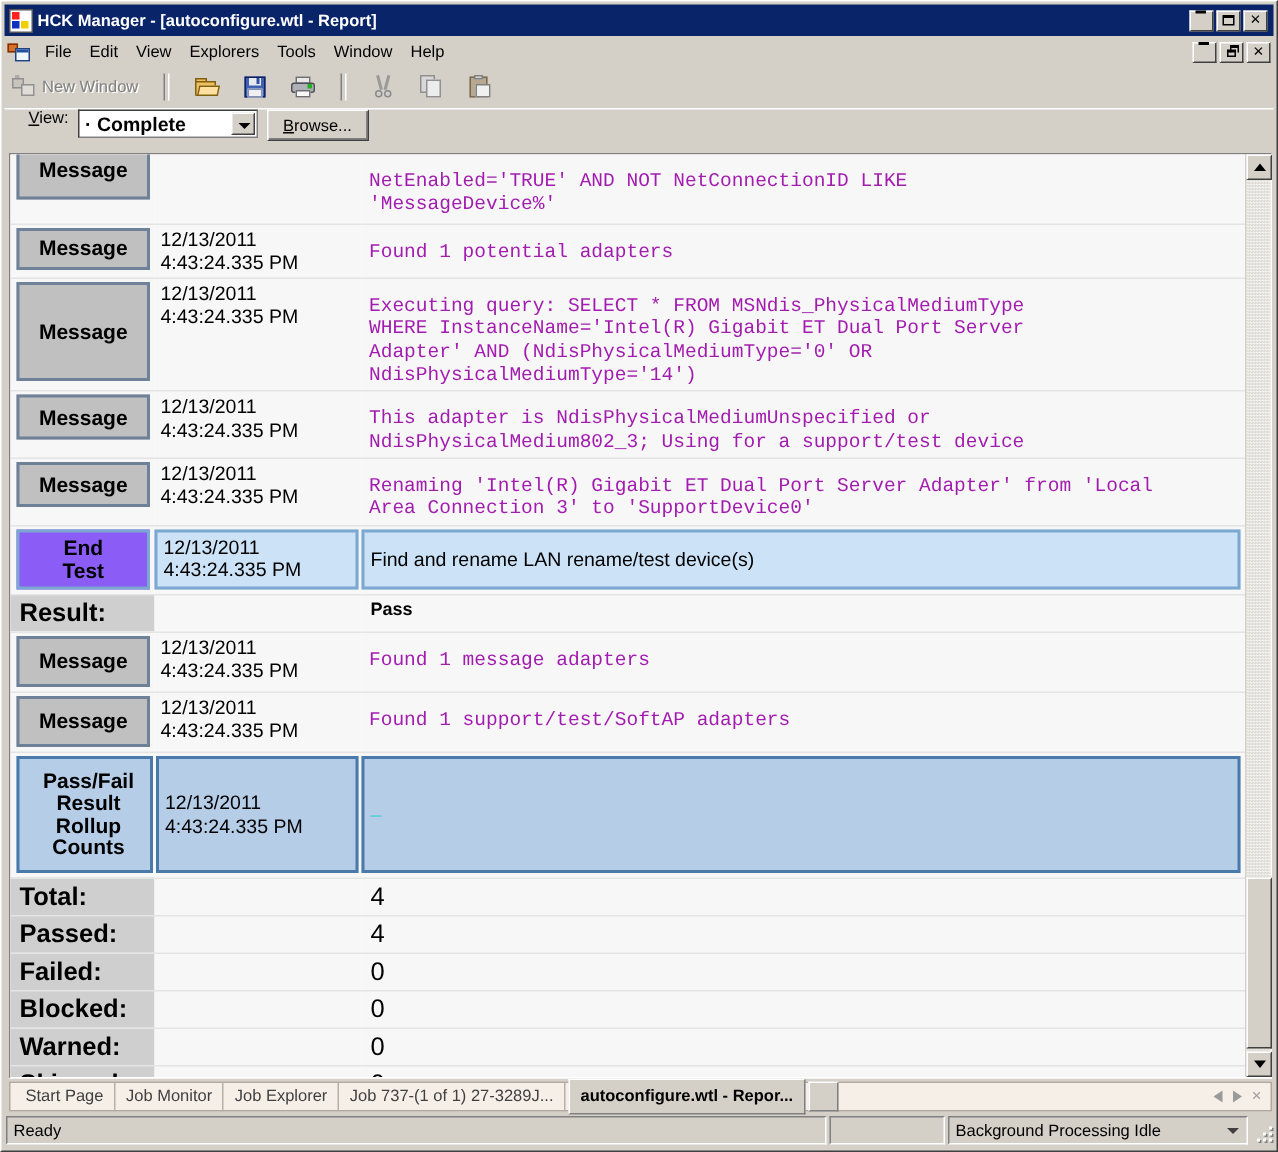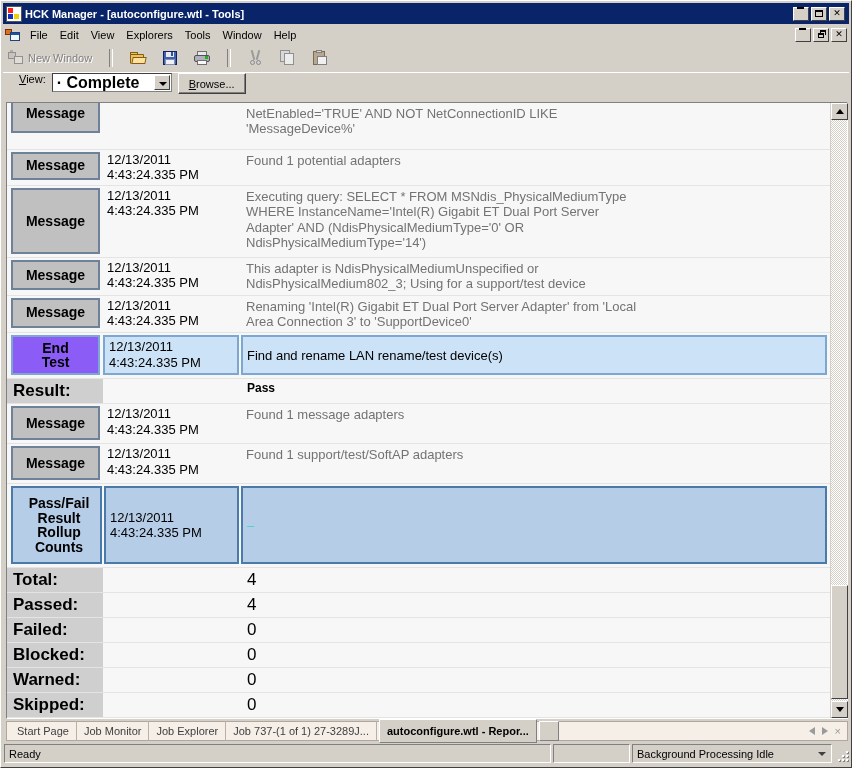--- a/index.html
+++ b/index.html
@@ -140,21 +140,21 @@
   .viewbar .vlabel u { text-decoration: underline; }
   .combo {
     width: 120px; height: 19px;
     background: #ffffff;
     border: 1px solid #808080;
     border-top-color: #404040; border-left-color: #404040;
     box-sizing: border-box;
     display: flex; align-items: center;
     position: relative;
   }
-  .combo .ctext { padding-left: 4px; font-size: 16px; font-weight: bold; color:#000; white-space: nowrap; }
+  .combo .ctext { padding-left: 4px; font-size: 13px; font-weight: bold; color:#000; white-space: nowrap; }
   .combo .cbtn {
     position: absolute; right: 1px; top: 1px;
     width: 16px; height: 15px; background: #d4d0c8;
     border: 1px solid #ffffff; border-right-color:#404040; border-bottom-color:#404040;
     box-sizing: border-box;
   }
   .combo .cbtn::after {
     content:""; position:absolute; left:4px; top:6px;
     border-left: 4px solid transparent; border-right: 4px solid transparent;
     border-top: 4px solid #000;
@@ -193,21 +193,21 @@
     table-layout: fixed;
     font-size: 13px;
   }
   table.report td { vertical-align: top; padding: 0; }
   .col-kind { width: 96px; }
   .col-time { width: 138px; }
 
   tr.row td { border-bottom: 1px solid #e4e4e4; background: #f7f7f7; }
   tr.row td.k { padding: 2px 3px 3px 4px; }
   tr.row td.t { padding: 2px 4px 3px 4px; color:#000; white-space: pre-line; line-height: 1.18; }
-  tr.row td.m { padding: 3px 6px 3px 5px; color:#737373; line-height: 1.18; }
+  tr.row td.m { padding: 10px 6px 3px 5px; color:#a21caf; line-height: 1.18; font-family: Liberation Mono, monospace; }
 
   .chip {
     display: flex; align-items: center; justify-content: center;
     text-align: center;
     background: #c0c0c0;
     border: 2px solid #6f8099;
     color: #000; font-weight: bold; font-size: 14px;
     box-sizing: border-box;
     min-height: 22px;
     padding: 1px 2px;
@@ -339,21 +339,21 @@
 
 <div class="app">
 
   <div class="titlebar">
     <div class="tb-icon">
       <i class="a"></i>
         <i class="b"></i>
         <i class="c"></i>
         <i class="d"></i>
     </div>
-    <div class="tb-text">HCK Manager - [autoconfigure.wtl - Tools]</div>
+    <div class="tb-text">HCK Manager - [autoconfigure.wtl - Report]</div>
     <div class="winbtns">
       <div class="winbtn">
           <span class="gmin"></span>
         </div>
       <div class="winbtn">
           <span class="gmax"></span>
         </div>
       <div class="winbtn"><span>✕</span></div>
     </div>
   </div>

